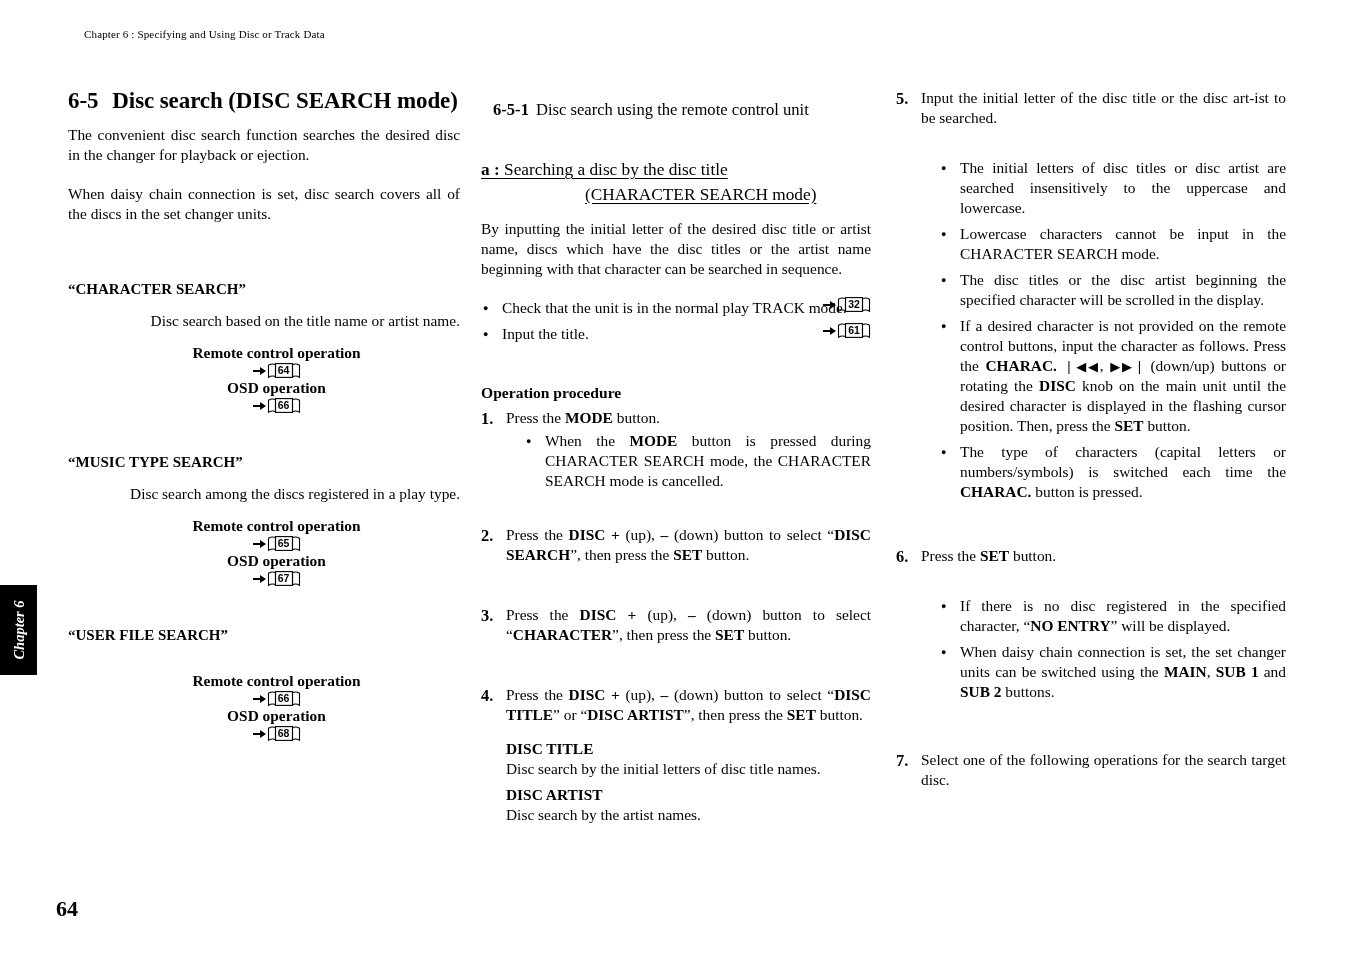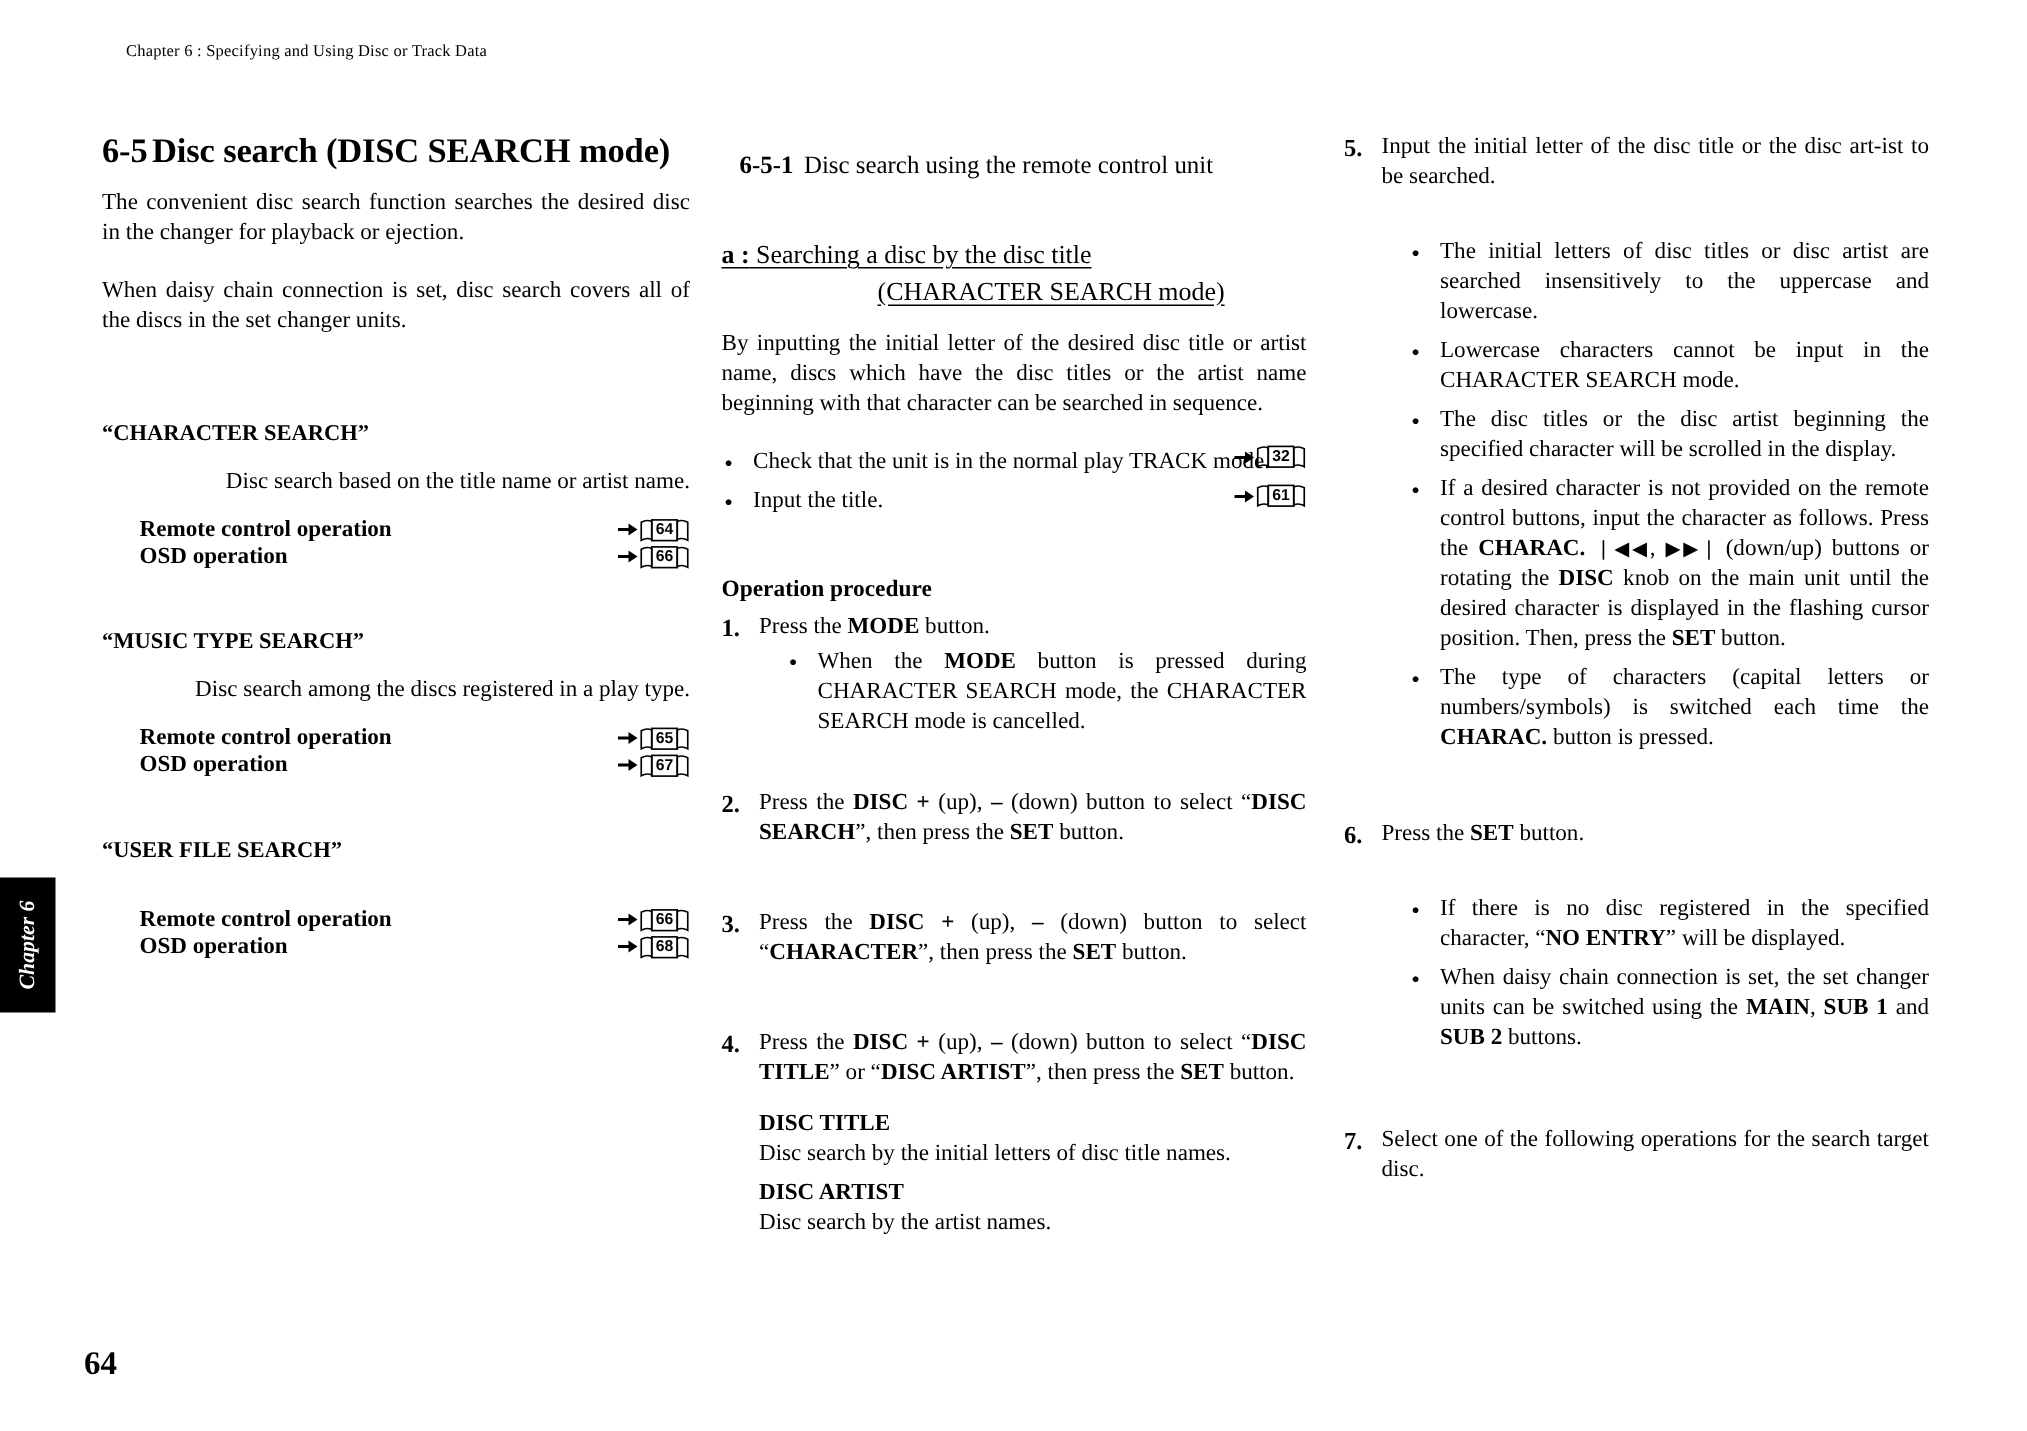--- a/index.html
+++ b/index.html
@@ -71,21 +71,21 @@
   .col-mid    { left: 481px; width: 390px; }
   .col-right  { left: 896px; width: 390px; }
 
   
   h1.section-title {
     margin: 0 0 11px 0;
     font-size: 23px;
     font-weight: bold;
     letter-spacing: -0.1px;
   }
-  h1.section-title .num { margin-right: 3px; text-align: center; }
+  h1.section-title .num { margin-right: 14px; text-align: center; }
 
   p.body {
     margin: 0 0 13px 0;
     font-size: 15.4px;
     line-height: 1.30;
     text-align: justify;
   }
 
   .sub-head {
     font-size: 15px;
@@ -96,23 +96,25 @@
   .sub-desc {
     font-size: 15.4px;
     margin: 0;
     padding-left: 25px;
     text-align: right;
   }
 
   
   .ref-row {
     display: flex;
+    align-items: center;
     padding-left: 25px;
     font-size: 15.4px;
     font-weight: bold;
+    flex-direction: column;
   }
   .ref-row .ref-label { flex: 0 0 auto; }
   .ref-row .ref-spacer { flex: 1 1 auto; }
 
   
   .pageref {
     display: inline-flex;
     align-items: center;
     flex: 0 0 auto;
     white-space: nowrap;

